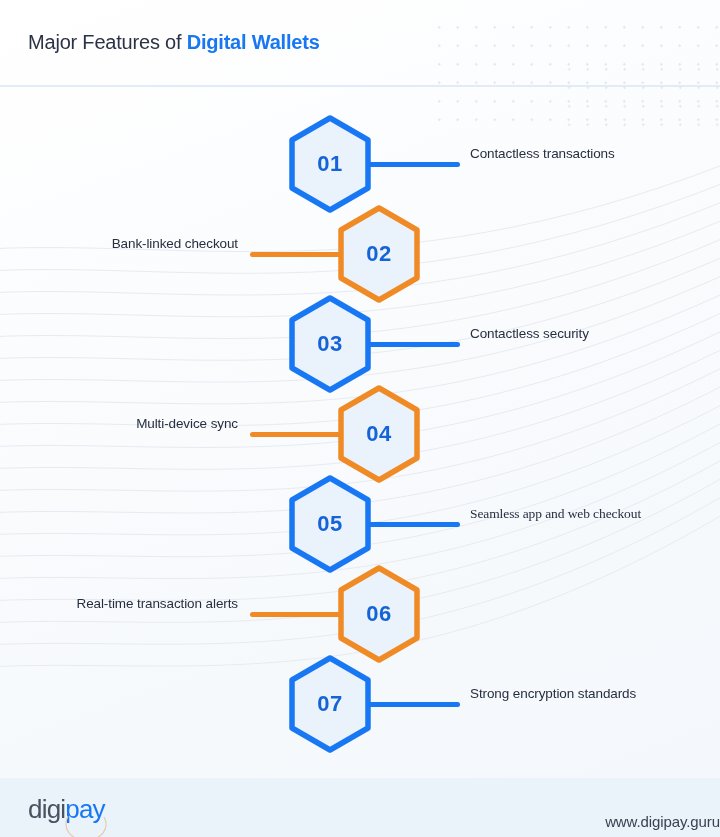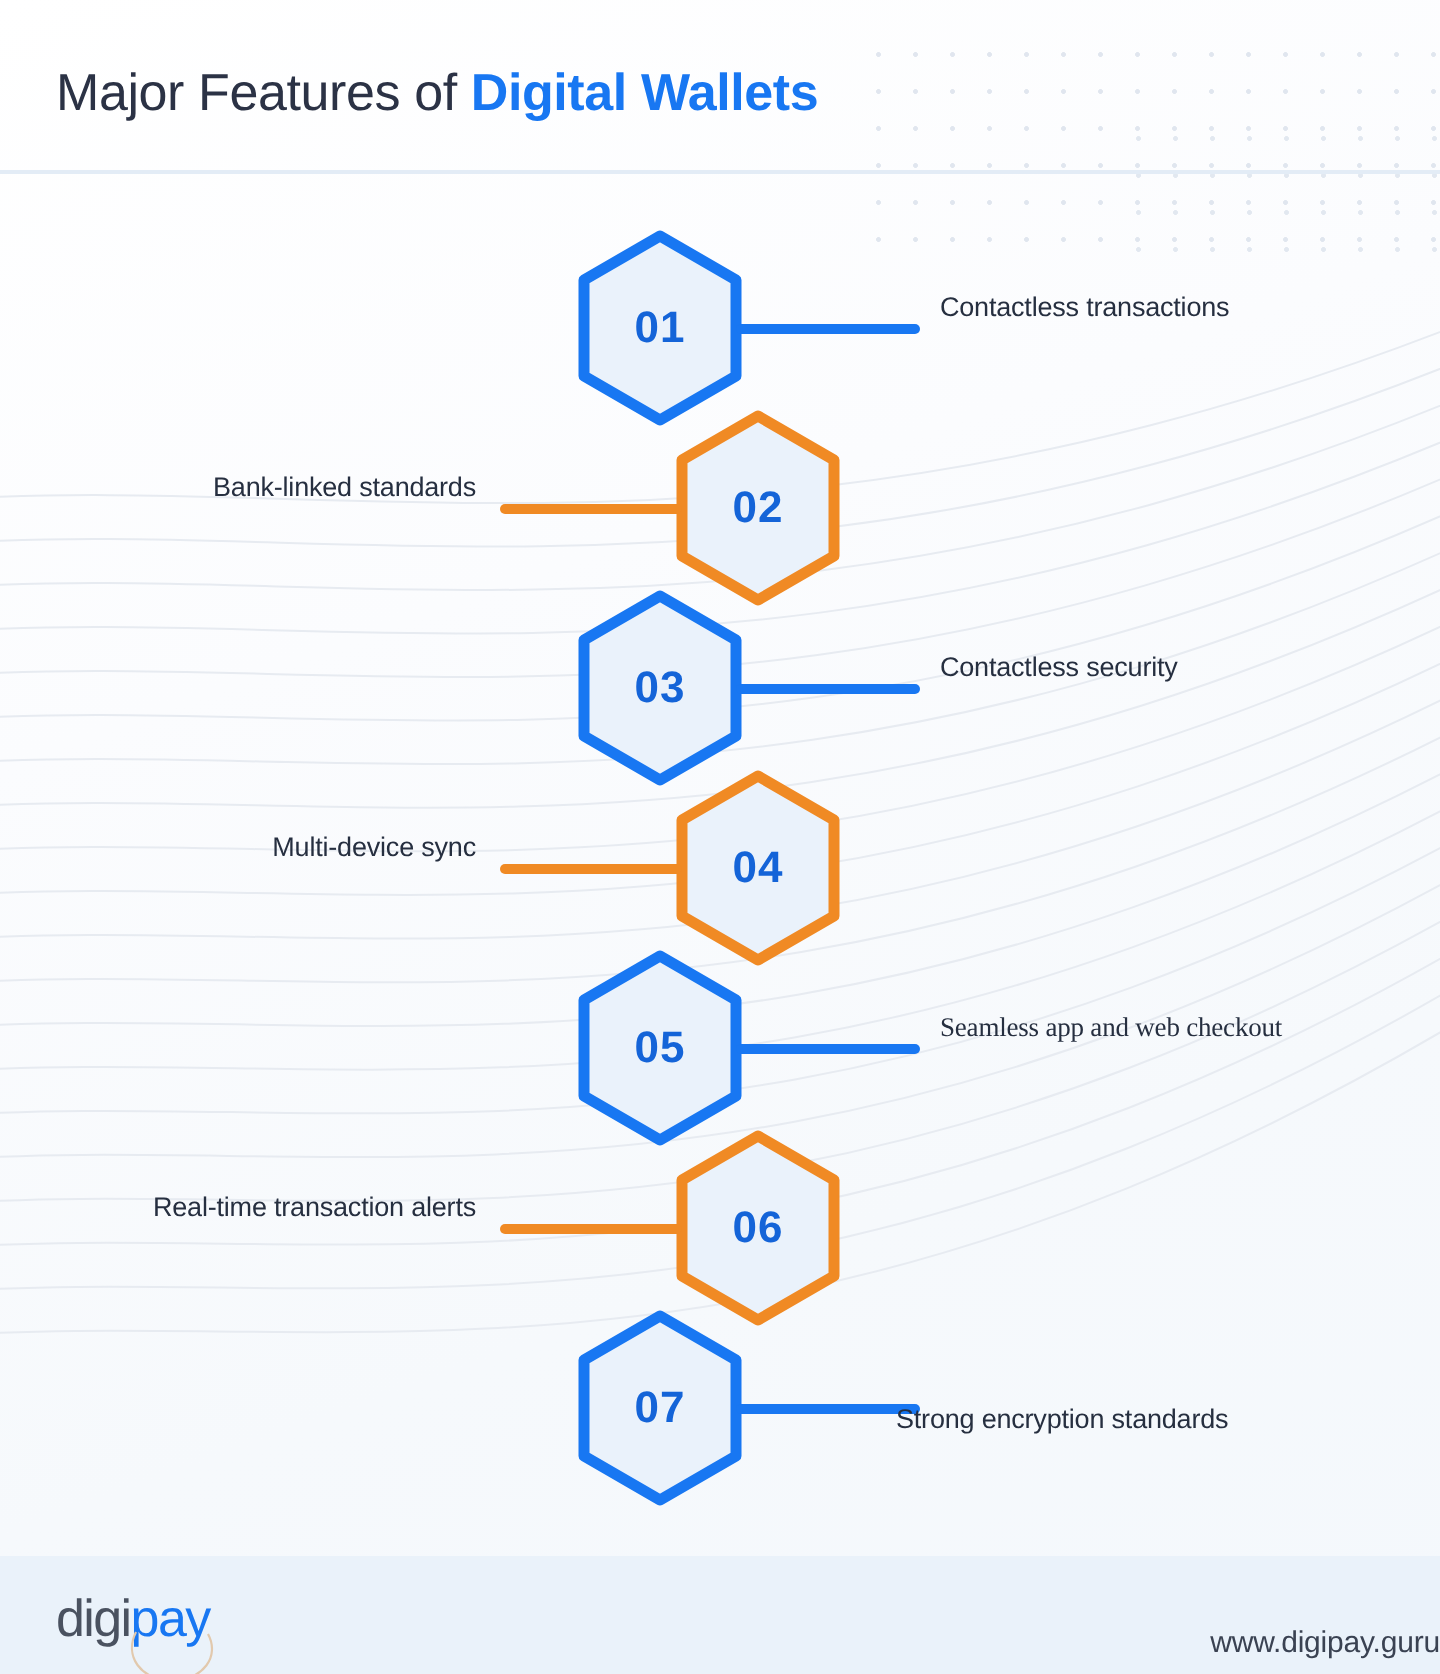--- a/index.html
+++ b/index.html
@@ -36,21 +36,21 @@
     position:absolute;top:0;left:0;width:720px;height:837px;
     pointer-events:none;
   }
 
   
   .header{
     position:absolute;top:0;left:0;width:720px;height:86px;
   }
   .title{
     position:absolute;left:28px;top:31px;
-    font-size:26px;
+    font-size:20px;
     letter-spacing:-.2px;
     color:#2b3245;
     white-space:nowrap;
   }
   .title .accent{
     color:#1877f2;
     font-weight:bold;
   }
   .header-rule{
     position:absolute;left:0;top:85px;width:720px;height:2px;
@@ -171,21 +171,21 @@
         <div class="label right" style="left: 470px; width: 225px; top: 24px;">Contactless transactions</div>
       </div>
       <div class="row" style="top: 123px;">
         <div class="hexwrap" style="left: 329px; top: -7px;">
           <svg viewBox="0 0 100 104">
             <path d="M50 6 L88 28 L88 76 L50 98 L12 76 L12 28 Z" fill="#eaf2fb" stroke="#f08a24" stroke-width="5.5" stroke-linejoin="round" stroke-linecap="round"></path>
           </svg>
           <div class="hexnum">02</div>
         </div>
         <div class="connector orange" style="top: 42.5px; left: 250px; width: 91px;"></div>
-        <div class="label left" style="left: 25px; width: 213px; top: 24px;">Bank-linked standards</div>
+        <div class="label left" style="left: 25px; width: 213px; top: 24px;">Bank-linked checkout</div>
       </div>
       <div class="row" style="top: 213px;">
         <div class="hexwrap" style="left: 280px; top: -7px;">
           <svg viewBox="0 0 100 104">
             <path d="M50 6 L88 28 L88 76 L50 98 L12 76 L12 28 Z" fill="#eaf2fb" stroke="#1877f2" stroke-width="5.5" stroke-linejoin="round" stroke-linecap="round"></path>
           </svg>
           <div class="hexnum">03</div>
         </div>
         <div class="connector blue" style="top: 42.5px; left: 368px; width: 92px;"></div>
         <div class="label right" style="left: 470px; width: 225px; top: 24px;">Contactless security</div>
@@ -221,21 +221,21 @@
         <div class="label left" style="left: 25px; width: 213px; top: 24px;">Real-time transaction alerts</div>
       </div>
       <div class="row" style="top: 573px;">
         <div class="hexwrap" style="left: 280px; top: -7px; text-align: center;">
           <svg viewBox="0 0 100 104">
             <path d="M50 6 L88 28 L88 76 L50 98 L12 76 L12 28 Z" fill="#eaf2fb" stroke="#1877f2" stroke-width="5.5" stroke-linejoin="round" stroke-linecap="round"></path>
           </svg>
           <div class="hexnum">07</div>
         </div>
         <div class="connector blue" style="top: 42.5px; left: 368px; width: 92px;"></div>
-        <div class="label right" style="left: 448px; width: 225px; top: 24px; margin-top: 16px;">Strong encryption standards</div>
+        <div class="label right" style="left: 470px; width: 225px; top: 24px;">Strong encryption standards</div>
       </div>
     </div>
 
   <div class="footer">
     <div class="logo">
       <div class="logo-text"><span class="logo-digi">digi</span><span class="logo-pay">pay</span></div>
       <svg class="logo-swoosh" viewBox="0 0 46 30">
         <path d="M4,4 C-2,16 6,28 22,28 C38,28 46,16 40,5" fill="none" stroke="#e2c9ad" stroke-width="1.1"></path>
       </svg>
       <div class="logo-guru">.guru</div>

